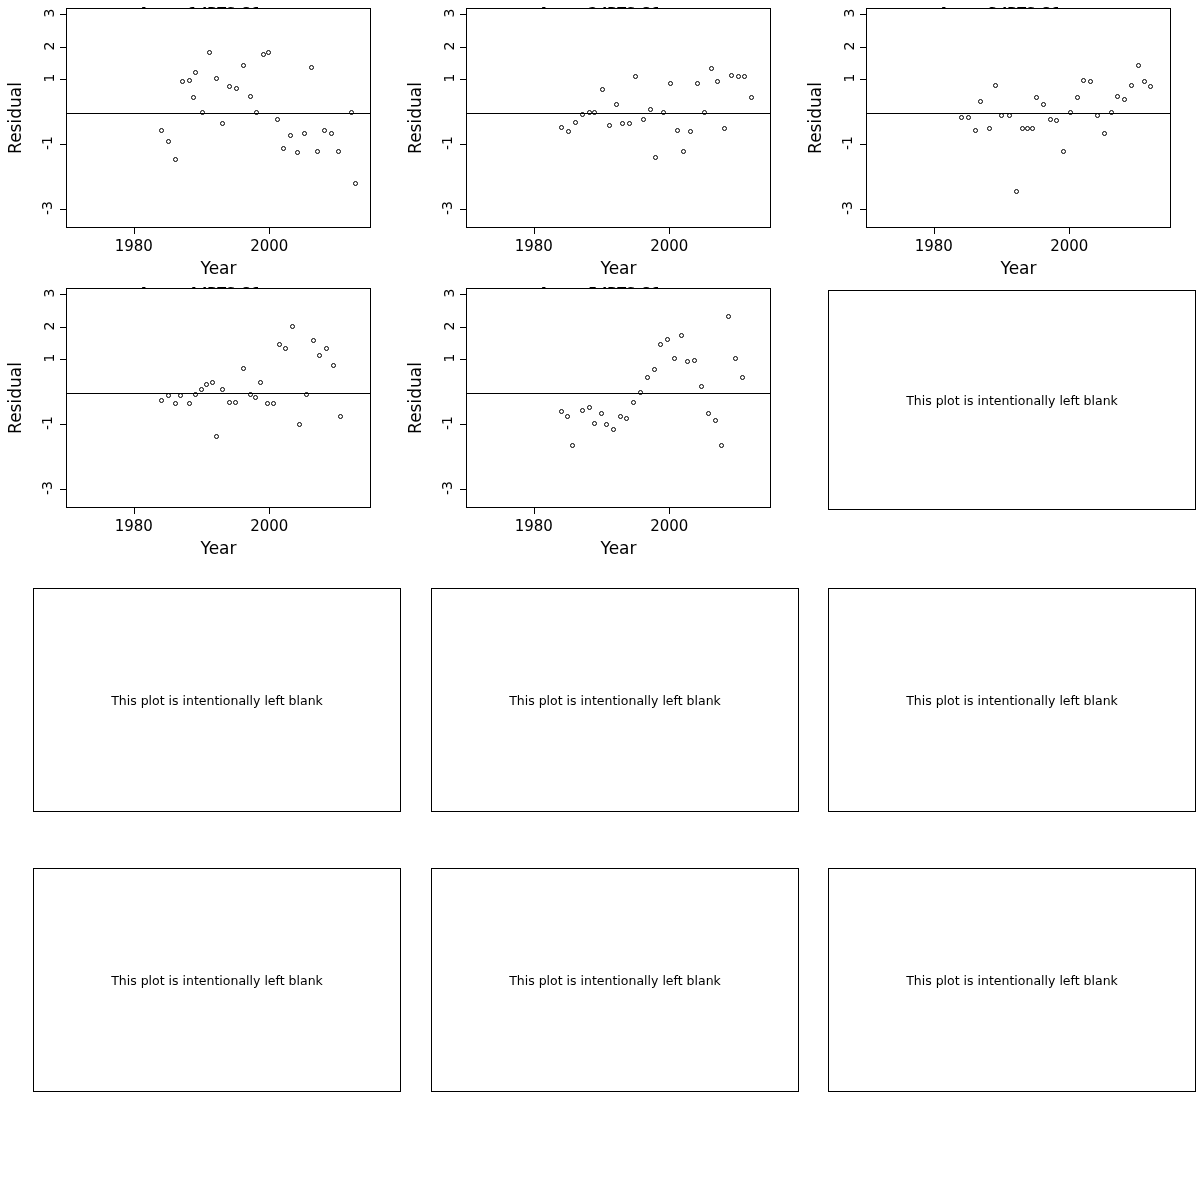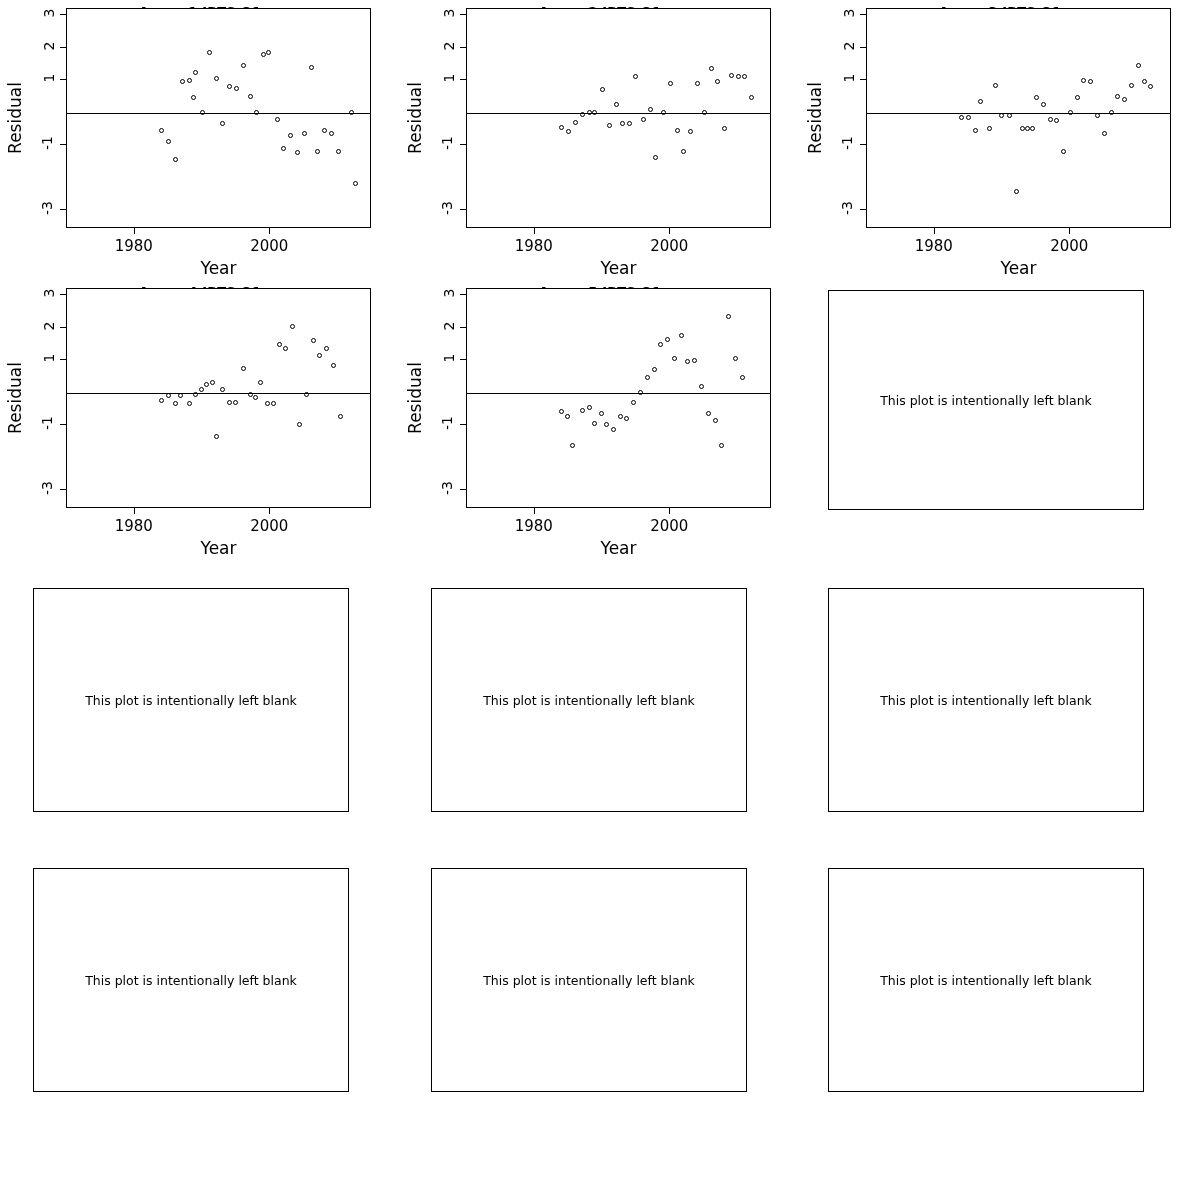--- a/index.html
+++ b/index.html
@@ -120,21 +120,21 @@
     text-align: center;
     top: 258px;
     font-size: 17px;
     font-family: "DejaVu Sans", sans-serif;
   }
   
   .blankbox {
     position: absolute;
     left: 30px;
     top: 28px;
-    width: 316px;
+    width: 368px;
     height: 224px;
     border: 1px solid #000000;
     box-sizing: border-box;
     display: flex;
     align-items: center;
     justify-content: center;
     background: #ffffff;
   }
   .blank-col1 .blankbox { left: 33px; }
   .blank-col2 .blankbox { left: 31px; }

